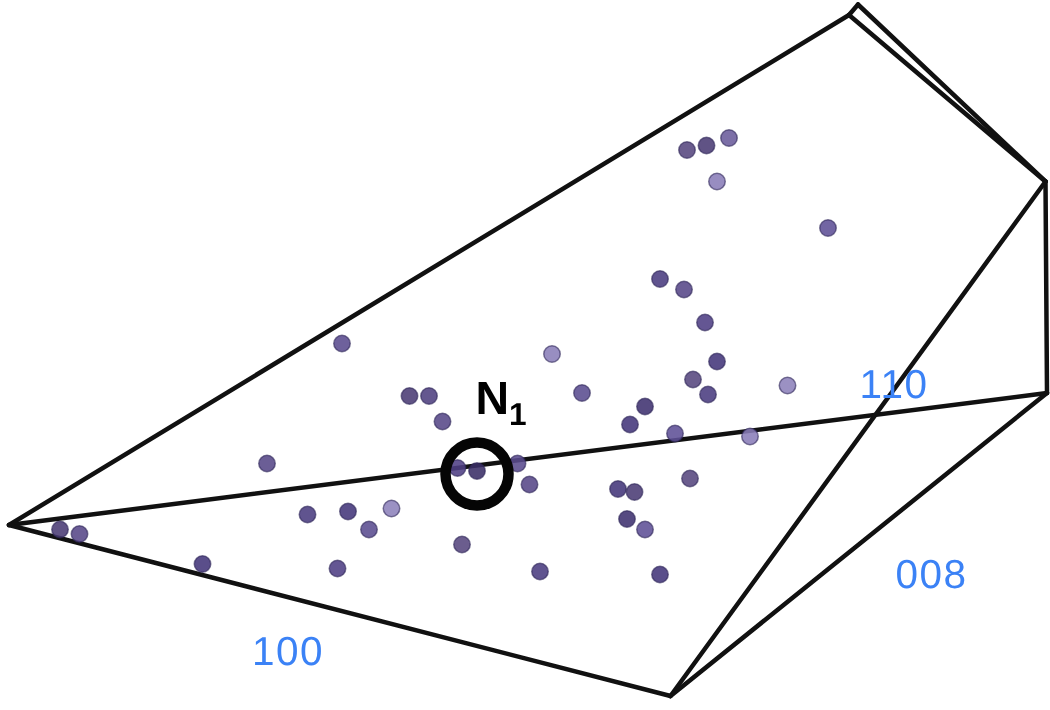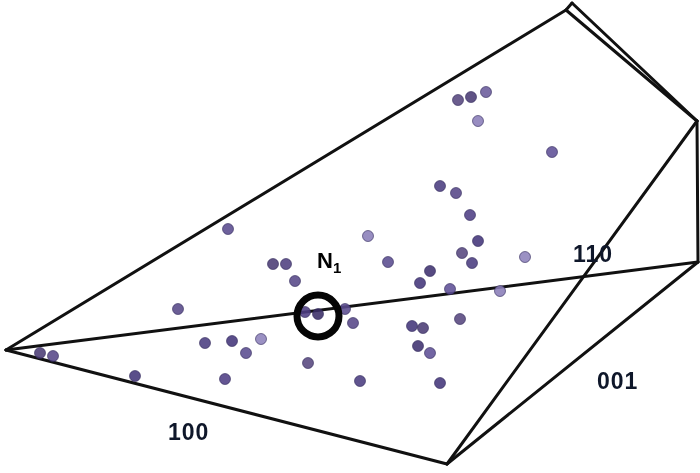--- a/index.html
+++ b/index.html
@@ -15,36 +15,36 @@
     overflow: hidden;
     font-family: "Liberation Sans", sans-serif;
   }
   #diagram-svg {
     position: absolute;
     left: 0;
     top: 0;
   }
   .axis-label {
     position: absolute;
-    color: #0f172a;
-    font-size: 23px;
-    font-weight: 700;
+    color: #3b82f6;
+    font-size: 27px;
+    font-weight: 400;
     letter-spacing: 1px;
     line-height: 1;
     user-select: none;
   }
   #l100 { left: 168px; top: 421px; }
   #l110 { left: 573px; top: 243px; }
   #l010 { left: 597px; top: 370px; }
   .n1-label {
     position: absolute;
     left: 317px;
     top: 250px;
     color: #000000;
-    font-size: 22px;
+    font-size: 31px;
     font-weight: 700;
     line-height: 1;
     user-select: none;
   }
   .n1-label sub {
     font-size: 0.68em;
     font-weight: 700;
   }
 </style>
 </head>
@@ -104,16 +104,16 @@
       <circle cx="308" cy="363" r="5.5" fill="#56477e" fill-opacity="0.88" stroke="#2e2659" stroke-width="1" stroke-opacity="0.6"></circle>
       <circle cx="360" cy="381" r="5.5" fill="#4a3c80" fill-opacity="0.88" stroke="#2e2659" stroke-width="1" stroke-opacity="0.6"></circle>
       <circle cx="440" cy="383" r="5.5" fill="#43357a" fill-opacity="0.88" stroke="#2e2659" stroke-width="1" stroke-opacity="0.6"></circle>
       <circle cx="318" cy="316" r="21" fill="none" stroke="#050505" stroke-width="7"></circle>
     </svg>
 
   <div class="axis-label" id="l100">100</div>
 
   <div class="axis-label" id="l110">110</div>
 
-  <div class="axis-label" id="l010">001</div>
+  <div class="axis-label" id="l010">008</div>
 
   <div class="n1-label"><span>N</span><sub>1</sub></div>
 </div>
 
 </body></html>

